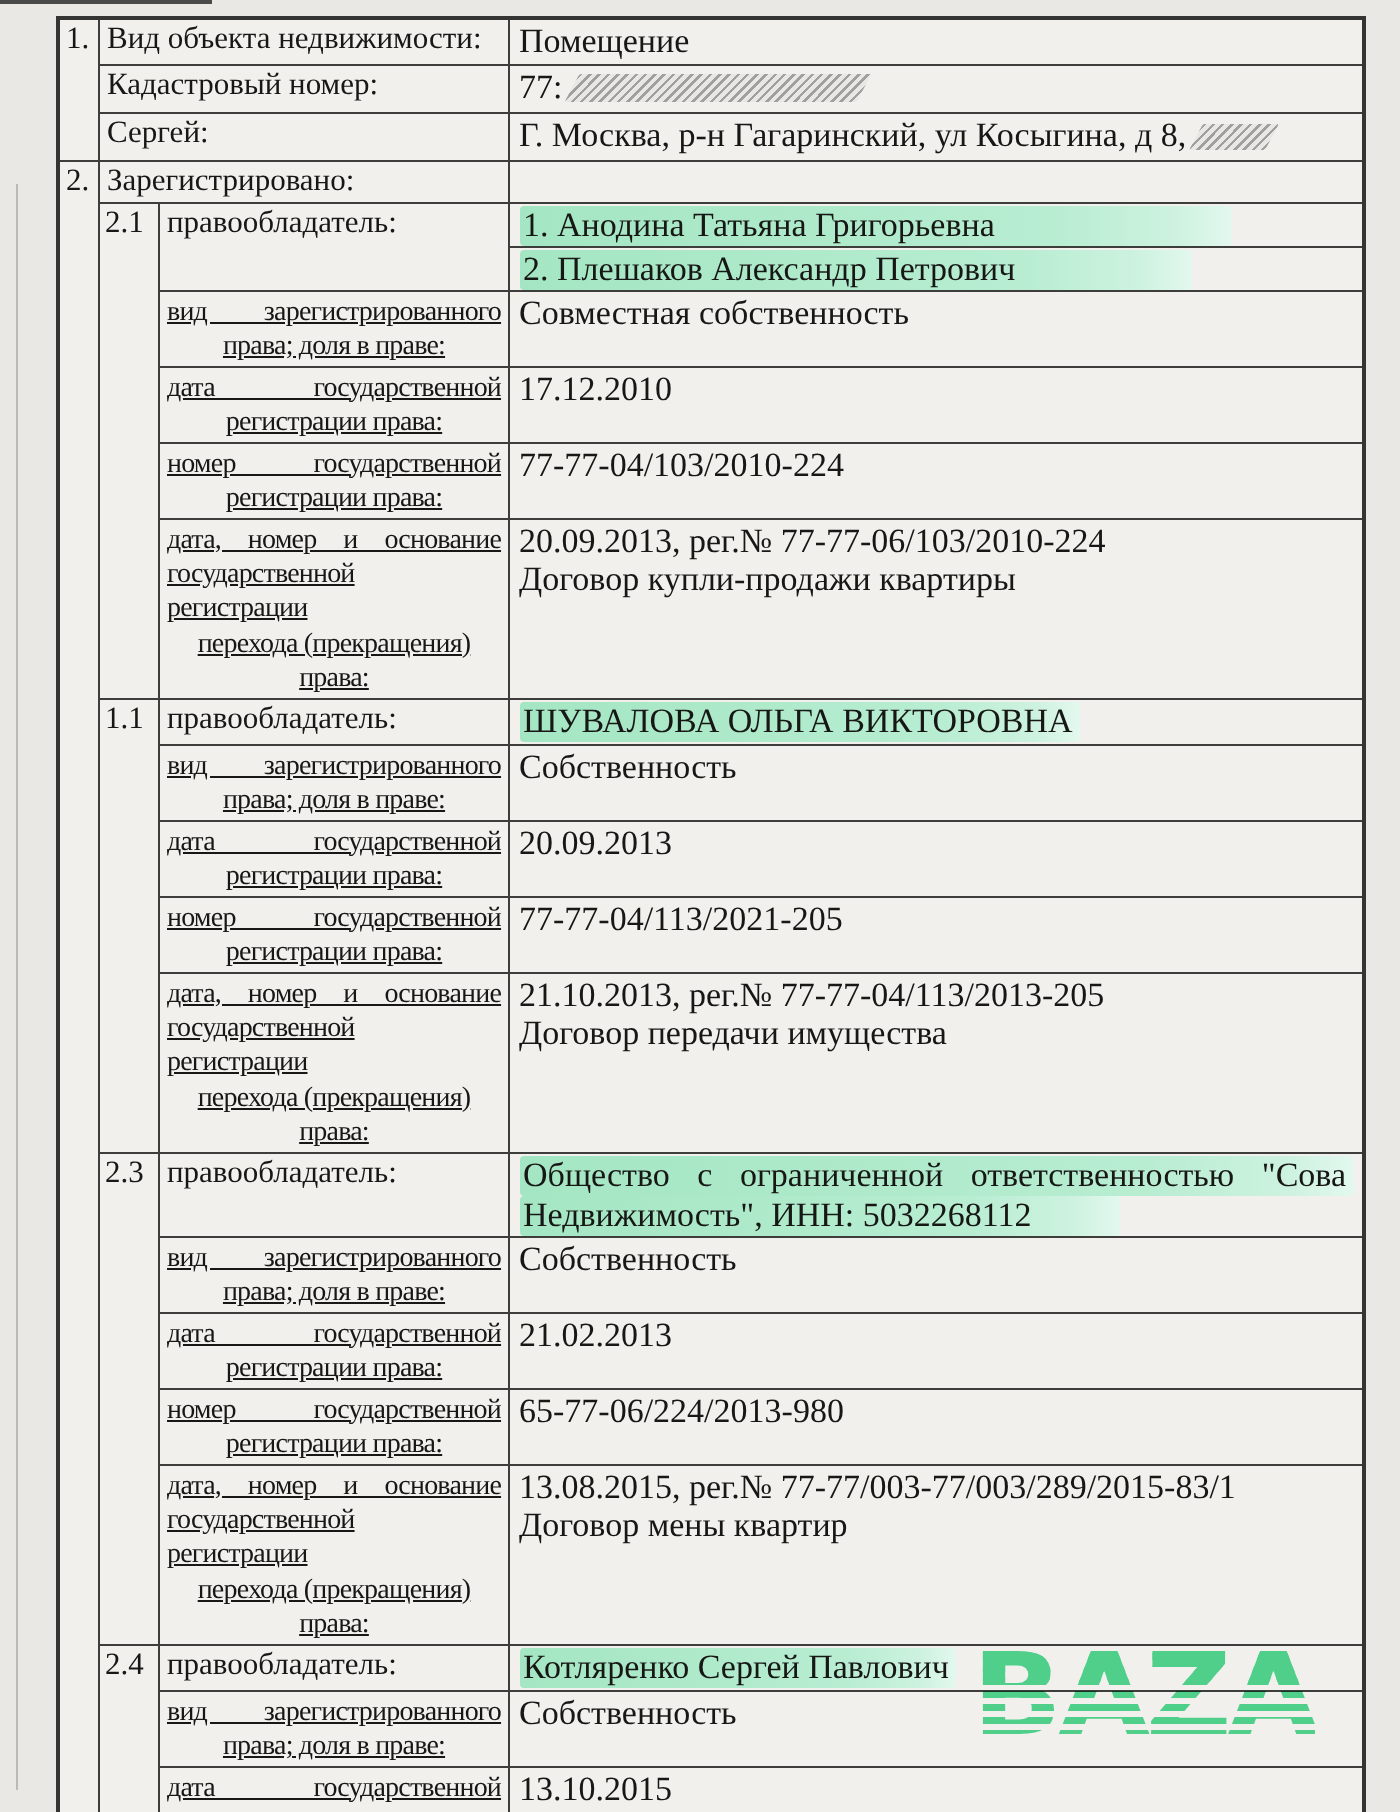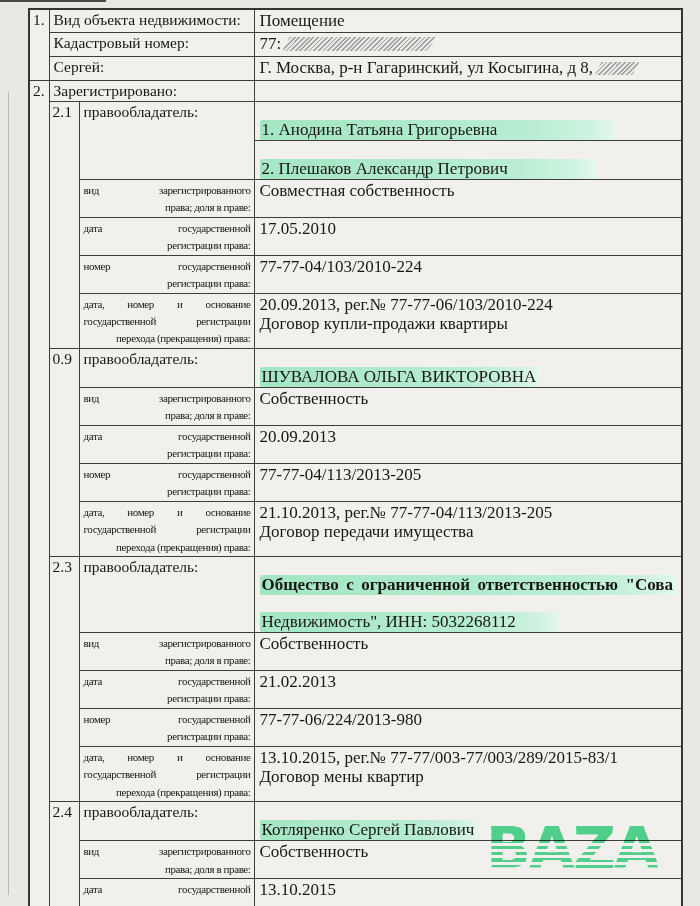--- a/index.html
+++ b/index.html
@@ -10,30 +10,30 @@
   .scan-left { position:absolute; left:8px; top:92px; width:1px; height:803px; background:rgba(110,110,110,.38); }
 
   table.doc { position:absolute; left:28px; top:8px; width:653px; border-collapse:collapse; table-layout:fixed; }
   table.doc td { border:1.5px solid #3d3d3b; background:#f1f0ed; vertical-align:top; color:#171715; overflow:hidden; }
   table.doc { border:2px solid #343432; }
 
   col.c-num { width:20px; } col.c-sub { width:30px; } col.c-lbl { width:175px; } col.c-val { width:428px; }
 
   td.num  { font-size:15.5px; padding:1px 1px 0 3px; }
   td.lbl1 { font-size:15.5px; padding:1px 3px 0 4px; }           
-  td.lbl  { font-size:11px; letter-spacing:-0.4px; line-height:17.4px; padding:2px 3px 0 4px; }
+  td.lbl  { font-size:14px; letter-spacing:-0.4px; line-height:17.4px; padding:2px 3px 0 4px;text-decoration:underline; }
   td.val  { font-size:17px; line-height:19px; padding:1px 4px 0 5px; }
   .jl { text-align:justify; text-align-last:justify; }
-  .ll { text-align:right; }
+  .ll { text-align:center; }
 
   tr.h23{height:23px} tr.h24{height:24px} tr.h21{height:21px} tr.h22{height:22px} tr.h20{height:20px}
   tr.h38{height:38px} tr.h52{height:52px}
 
-  .hl { background:linear-gradient(90deg,#a4e6c3,#afeacb 45%,#b8edd2 75%,#cdf2df 92%,#e3f8ee); border-radius:2px; padding:0 4px 1px 2px; display:inline-block;margin-top:17px; }
-  .hl-block { display:block; width:100%;font-weight:bold; }
+  .hl { background:linear-gradient(90deg,#a4e6c3,#afeacb 45%,#b8edd2 75%,#cdf2df 92%,#e3f8ee); border-radius:2px; padding:0 4px 1px 2px; display:inline-block; }
+  .hl-block { display:block; width:100%; }
 
   .redact { display:inline-block; height:14px; vertical-align:-2px; margin-left:5px; border-radius:1px;
     background:repeating-linear-gradient(115deg, rgba(125,125,125,.7) 0 1.6px, rgba(205,205,203,.25) 1.6px 4.2px);
     transform:skewX(-28deg); }
   .redact.kad { width:146px; }
   .redact.adr { width:38px; height:13px; }
 
   .baza { position:absolute; left:486px; top:820px; z-index:5; mix-blend-mode:multiply;
     font-family:"DejaVu Sans","Liberation Sans",sans-serif; font-weight:bold; font-size:57px; line-height:56px;
     letter-spacing:-2px; transform:scaleX(1.04); transform-origin:left top;
@@ -92,21 +92,21 @@
         <div class="jl">вид зарегистрированного</div>
         <div class="ll">права; доля в праве:</div>
       </td>
       <td class="val">Совместная собственность</td>
     </tr>
     <tr class="h38">
       <td class="lbl">
         <div class="jl">дата государственной</div>
         <div class="ll">регистрации права:</div>
       </td>
-      <td class="val">17.05.2010</td>
+      <td class="val">17.12.2010</td>
     </tr>
     <tr class="h38">
       <td class="lbl">
         <div class="jl">номер государственной</div>
         <div class="ll">регистрации права:</div>
       </td>
       <td class="val">77-77-04/103/2010-224</td>
     </tr>
     <tr class="h52">
       <td class="lbl">
@@ -114,21 +114,21 @@
         <div class="jl">государственной регистрации</div>
         <div class="ll">перехода (прекращения) права:</div>
       </td>
       <td class="val">
         <div>20.09.2013, рег.№ 77-77-06/103/2010-224</div>
         <div>Договор купли-продажи квартиры</div>
       </td>
     </tr>
 
     <tr class="h23">
-      <td class="num" rowspan="5">0.9</td>
+      <td class="num" rowspan="5">1.1</td>
       <td class="lbl1">правообладатель:</td>
       <td class="val"><span class="hl" style="min-width:236px">ШУВАЛОВА ОЛЬГА ВИКТОРОВНА</span></td>
     </tr>
     <tr class="h38">
       <td class="lbl">
         <div class="jl">вид зарегистрированного</div>
         <div class="ll">права; доля в праве:</div>
       </td>
       <td class="val">Собственность</td>
     </tr>
@@ -137,21 +137,21 @@
         <div class="jl">дата государственной</div>
         <div class="ll">регистрации права:</div>
       </td>
       <td class="val">20.09.2013</td>
     </tr>
     <tr class="h38">
       <td class="lbl">
         <div class="jl">номер государственной</div>
         <div class="ll">регистрации права:</div>
       </td>
-      <td class="val">77-77-04/113/2013-205</td>
+      <td class="val">77-77-04/113/2021-205</td>
     </tr>
     <tr class="h52">
       <td class="lbl">
         <div class="jl">дата, номер и основание</div>
         <div class="jl">государственной регистрации</div>
         <div class="ll">перехода (прекращения) права:</div>
       </td>
       <td class="val">
         <div>21.10.2013, рег.№ 77-77-04/113/2013-205</div>
         <div>Договор передачи имущества</div>
@@ -178,30 +178,30 @@
         <div class="jl">дата государственной</div>
         <div class="ll">регистрации права:</div>
       </td>
       <td class="val">21.02.2013</td>
     </tr>
     <tr class="h38">
       <td class="lbl">
         <div class="jl">номер государственной</div>
         <div class="ll">регистрации права:</div>
       </td>
-      <td class="val">77-77-06/224/2013-980</td>
+      <td class="val">65-77-06/224/2013-980</td>
     </tr>
     <tr class="h52">
       <td class="lbl">
         <div class="jl">дата, номер и основание</div>
         <div class="jl">государственной регистрации</div>
         <div class="ll">перехода (прекращения) права:</div>
       </td>
       <td class="val">
-        <div>13.10.2015, рег.№ 77-77/003-77/003/289/2015-83/1</div>
+        <div>13.08.2015, рег.№ 77-77/003-77/003/289/2015-83/1</div>
         <div>Договор мены квартир</div>
       </td>
     </tr>
 
     <tr class="h23">
       <td class="num" rowspan="5">2.4</td>
       <td class="lbl1">правообладатель:</td>
       <td class="val"><span class="hl" style="min-width:186px">Котляренко Сергей Павлович</span></td>
     </tr>
     <tr class="h38">

